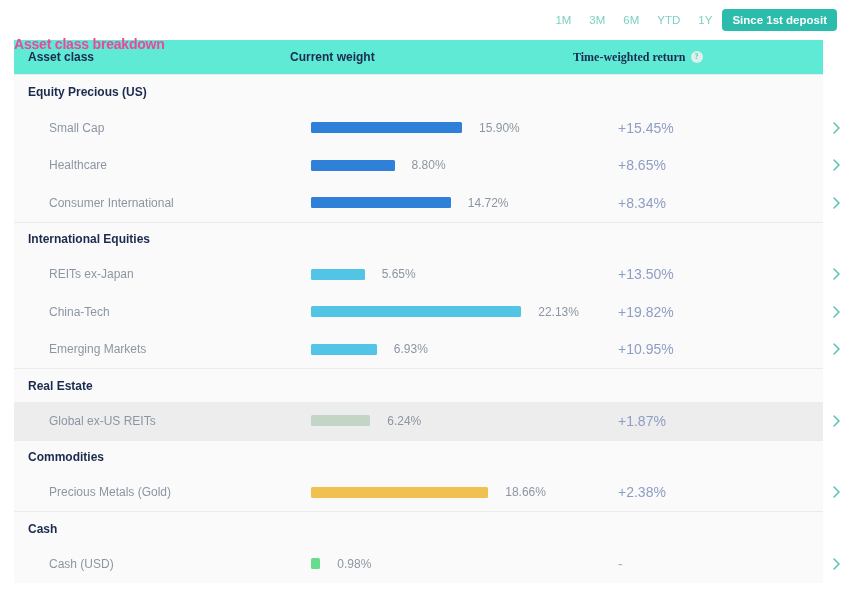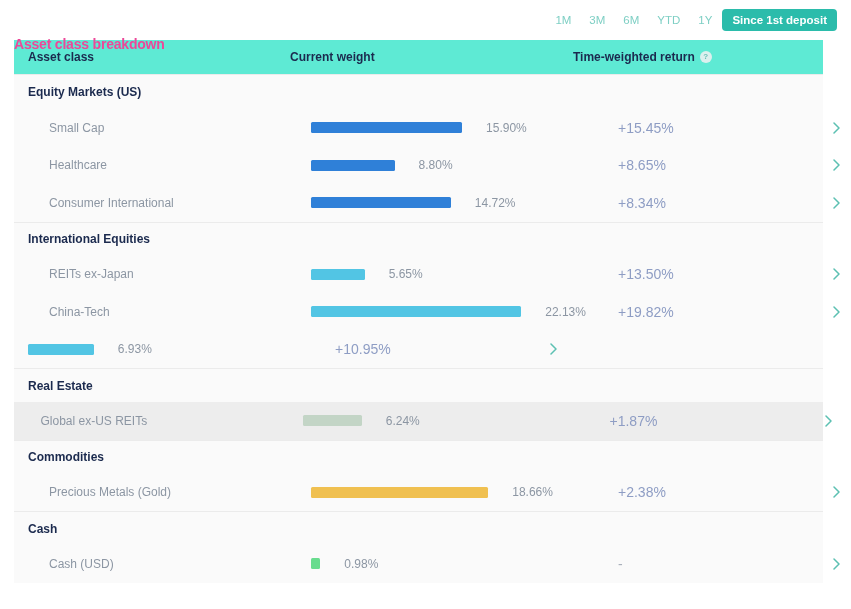--- a/index.html
+++ b/index.html
@@ -84,21 +84,21 @@
     box-sizing: border-box;
   }
   .th {
     font-size: 12px;
     font-weight: bold;
     color: #1b2a4e;
     white-space: nowrap;
   }
   .col-asset { width: 262px; flex: none; }
   .col-weight { width: 283px; flex: none; }
-  .col-return { width: 215px; flex: none; display: flex; align-items: center; gap: 5px;}
+  .col-return { width: 215px; flex: none; display: flex; align-items: center; gap: 5px; font-family: Liberation Serif, serif;}
   .col-chev { flex: 1 1 auto; display:flex; justify-content:flex-start; }
 
   .info-badge {
     display: inline-flex;
     align-items: center;
     justify-content: center;
     width: 12px;
     height: 12px;
     border-radius: 50%;
     background: #dcf0ee;
@@ -127,37 +127,36 @@
     height: 37.5px;
     display: flex;
     align-items: center;
     padding-left: 14px;
     background: #fafafa;
     box-sizing: border-box;
     cursor: pointer;
   }
   .row.highlight {
     background: #ededed;
-    justify-content: center;
   }
 
   .cell-asset {
     width: 262px;
     flex: none;
     font-size: 12px;
     color: #8c96a3;
     white-space: nowrap;
     margin-left: 21px;
   }
   .cell-weight {
     width: 283px;
     flex: none;
     display: flex;
     align-items: center;
-    gap: 24px;
+    gap: 17px;
   }
   .bar {
     height: 11px;
     border-radius: 1.5px;
     flex: none;
   }
   .weight-label {
     font-size: 12px;
     color: #8c96a3;
     white-space: nowrap;
@@ -207,21 +206,21 @@
       <div class="th col-asset">Asset class</div>
       <div class="th col-weight">Current weight</div>
       <div class="th col-return">
         <span>Time-weighted return</span>
         <span class="info-badge">?</span>
       </div>
       <div class="th col-chev"></div>
     </div>
 
     <div id="body">
-        <div class="section-head first">Equity Markets (US)</div>
+        <div class="section-head first">Equity Precious (US)</div>
         <div class="row">
           <div class="cell-asset">Small Cap</div>
           <div class="cell-weight">
             <div class="bar" style="width: 151.05px; background: rgb(47, 128, 216);"></div>
             <span class="weight-label">15.90%</span>
           </div>
           <div class="cell-return">+15.45%</div>
           <div class="cell-chev">
             <span class="chev">
               <svg width="7" height="12" viewBox="0 0 7 12" fill="none" xmlns="http://www.w3.org/2000/svg">
@@ -285,20 +284,21 @@
           <div class="cell-return">+19.82%</div>
           <div class="cell-chev">
             <span class="chev">
               <svg width="7" height="12" viewBox="0 0 7 12" fill="none" xmlns="http://www.w3.org/2000/svg">
                 <path d="M1 1L6 6L1 11" stroke="#5cc0b2" stroke-width="1.5" stroke-linecap="round" stroke-linejoin="round"></path>
               </svg>
             </span>
           </div>
         </div>
         <div class="row">
+          <div class="cell-asset">Emerging Markets</div>
           <div class="cell-weight">
             <div class="bar" style="width: 65.835px; background: rgb(82, 197, 228);"></div>
             <span class="weight-label">6.93%</span>
           </div>
           <div class="cell-return">+10.95%</div>
           <div class="cell-chev">
             <span class="chev">
               <svg width="7" height="12" viewBox="0 0 7 12" fill="none" xmlns="http://www.w3.org/2000/svg">
                 <path d="M1 1L6 6L1 11" stroke="#5cc0b2" stroke-width="1.5" stroke-linecap="round" stroke-linejoin="round"></path>
               </svg>

